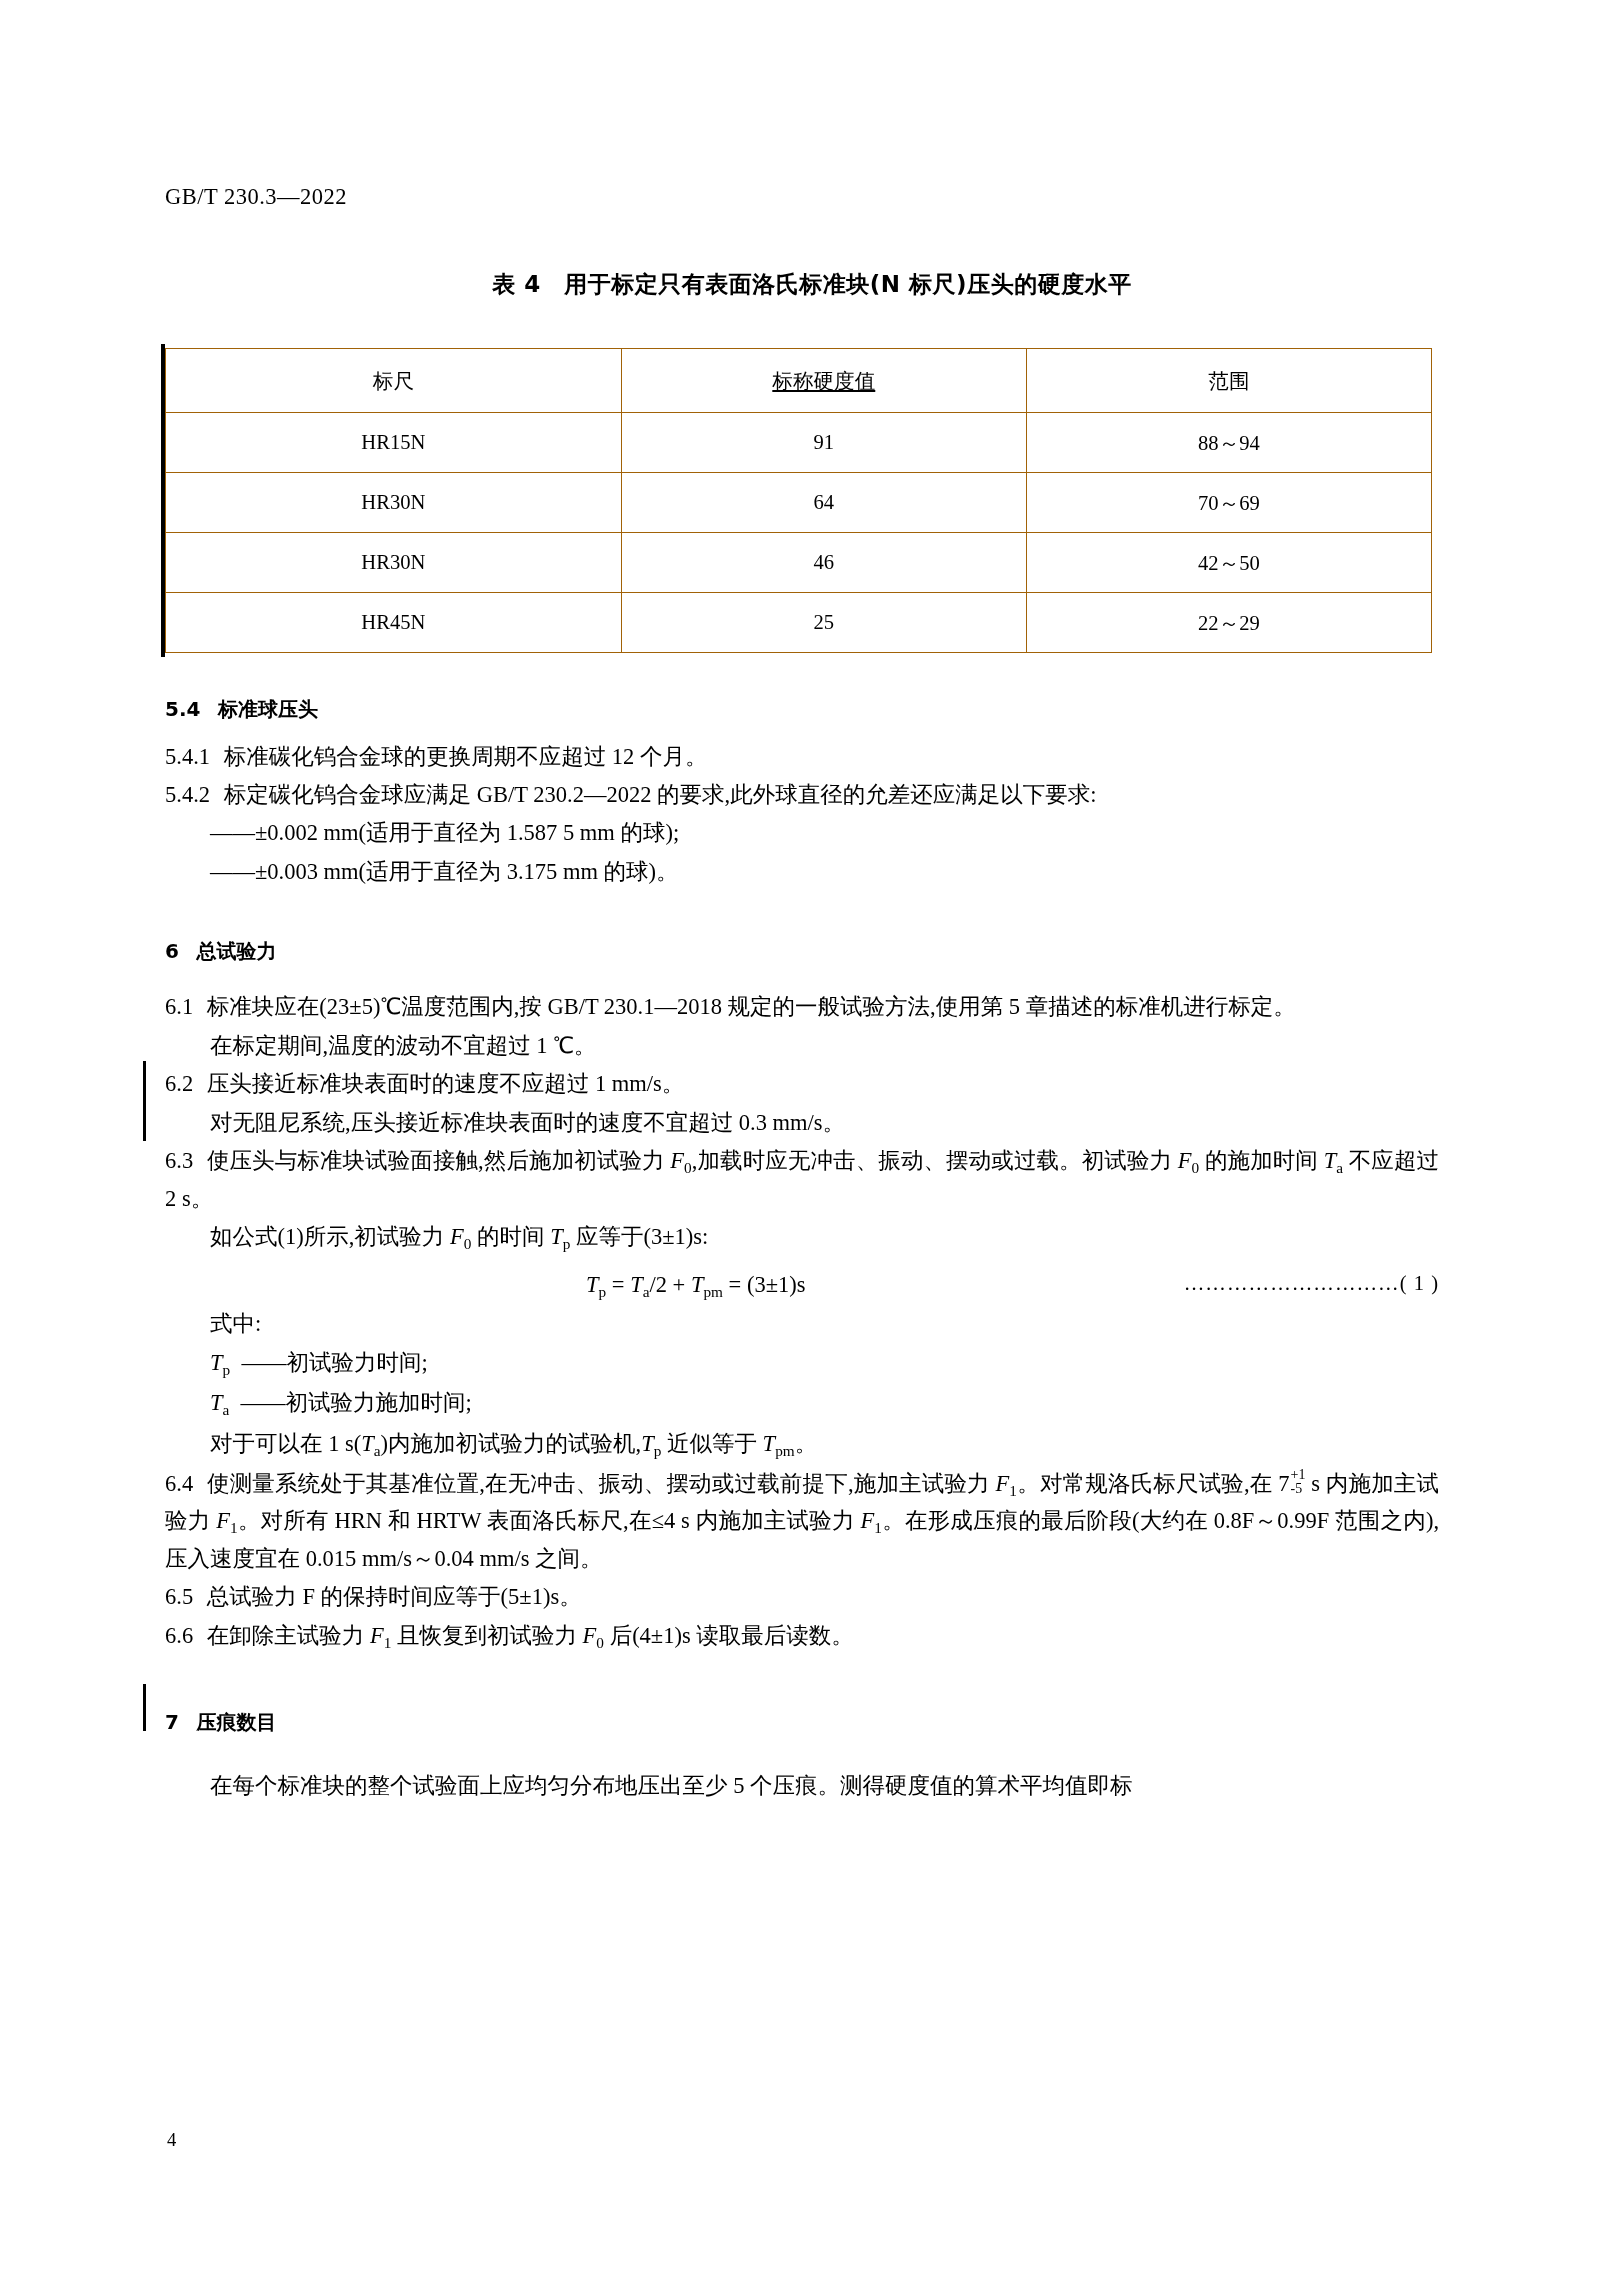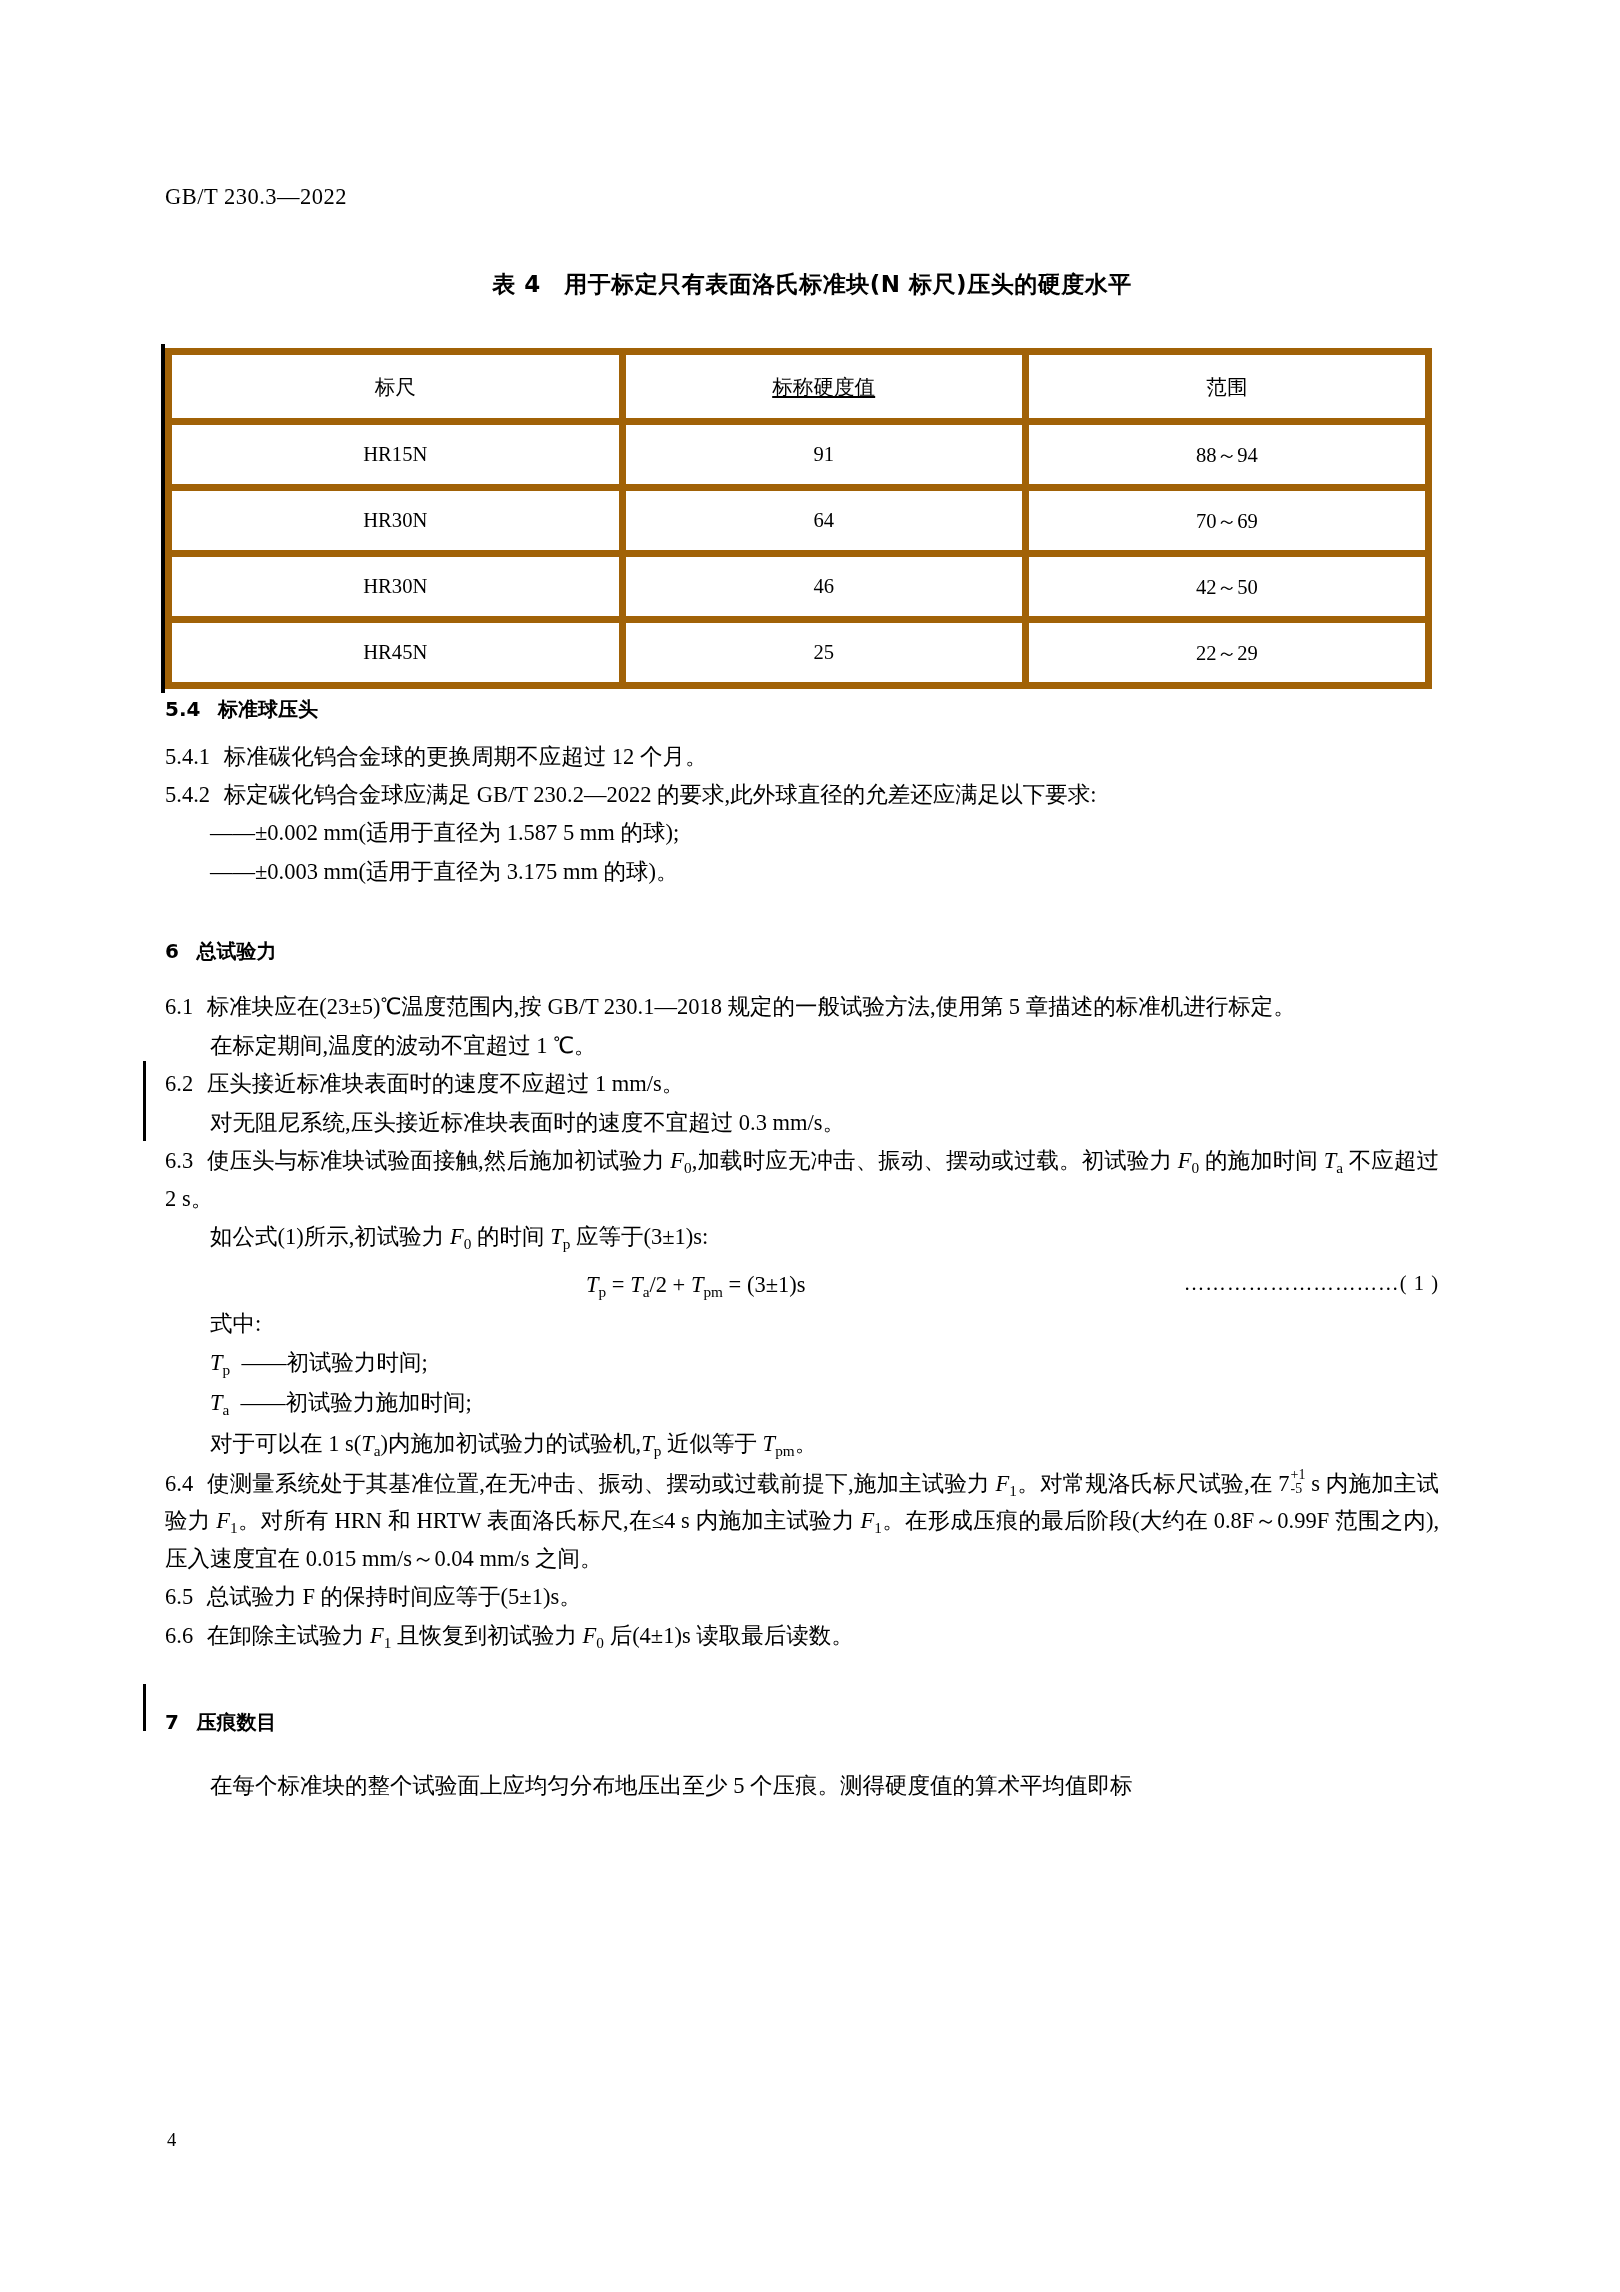--- a/index.html
+++ b/index.html
@@ -48,21 +48,21 @@
     top: 348px;
     width: 1267px;
   }
   table.data {
     border-collapse: collapse;
     width: 100%;
     font-size: 20.6px;
     font-family: "Liberation Serif", serif;
   }
   table.data td, table.data th {
-    border: 7px solid #a16207;
+    border: 1px solid #a16207;
     text-align: center;
     font-weight: normal;
     height: 57px;
     vertical-align: middle;
   }
   table.data tr.head td {
     height: 61px;
     font-family: "DejaVu Sans", "Liberation Sans", sans-serif;
     font-size: 20.6px;
   }

